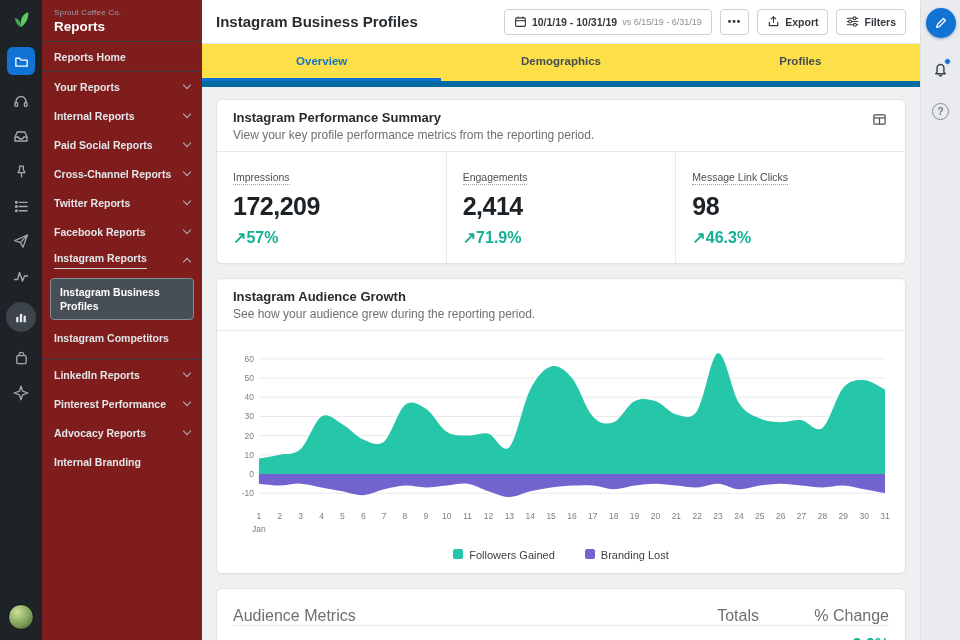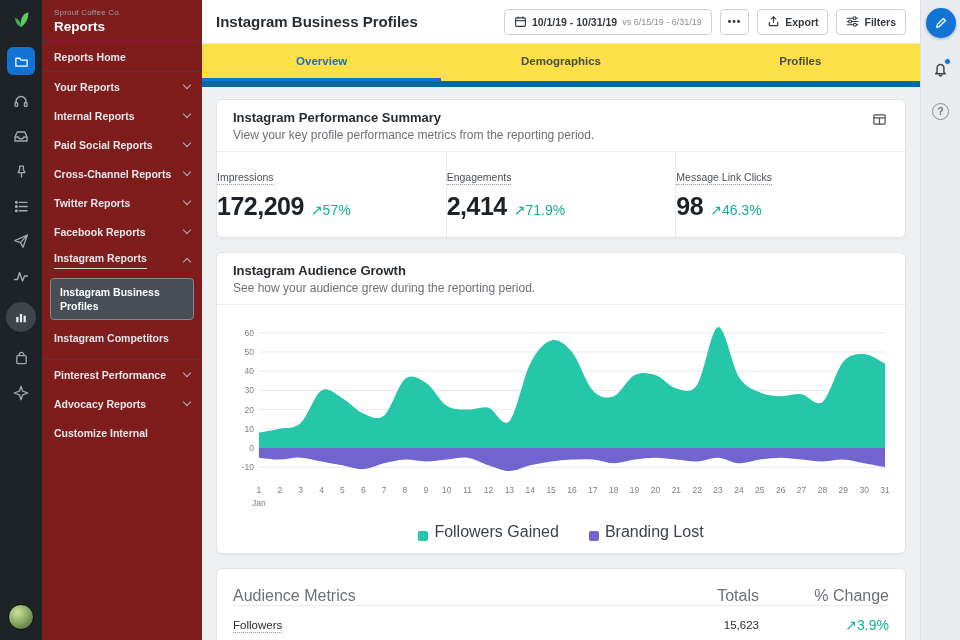--- a/index.html
+++ b/index.html
@@ -46,31 +46,31 @@
   
   .content { flex:1; padding:12px 14px 0; display:flex; flex-direction:column; gap:14px; overflow:hidden; }
   .card { background:#fff; border:1px solid #e1e4e7; border-radius:6px; box-shadow:0 1px 2px rgba(20,30,40,.04); }
   .card-head { padding:10px 16px 9px; display:flex; align-items:flex-start;gap:43px; }
   .card-titles { flex:1; }
   .card-title { font-size:13px; font-weight:bold; color:#272c30; }
   .card-sub { font-size:12px; color:#6b7075; margin-top:3px; }
   .card-action { cursor:pointer; padding:2px; }
 
   .metrics-row { display:flex; border-top:1px solid #e8eaec; }
-  .metric { flex:1; padding:15px 0 16px; }
+  .metric { flex:1; padding:15px 16px 16px; }
   .metric + .metric { border-left:1px solid #e8eaec; }
   .metric-label { font-size:10.5px; color:#4a5055; border-bottom:1px dotted #9ba1a6; padding-bottom:1px; cursor:help; display:inline-block; }
-  .metric-line { margin-top:7px; display:flex; align-items:baseline; gap:7px; }
+  .metric-line { margin-top:7px; display:flex; align-items:baseline; gap:7px;flex-direction:column; }
   .metric-value { font-size:25px; font-weight:bold; color:#1d2226; letter-spacing:-.5px; }
-  .delta { font-size:14px; font-weight:normal; color:#13b094; }
+  .delta { font-size:16px; font-weight:bold; color:#13b094; }
 
   .chart-wrap { padding:8px 12px 0; border-top:1px solid #e8eaec; }
   .tick { font-size:8.5px; fill:#7a8086; font-family:"Liberation Sans", sans-serif; }
   .legend { display:flex; justify-content:center; gap:30px; padding:6px 0 12px; }
-  .legend-item { display:flex; align-items:flex-end; gap:6px; font-size:16px; color:#3c4247; cursor:pointer; }
+  .legend-item { display:flex; align-items:flex-start; gap:6px; font-size:11px; color:#3c4247; cursor:pointer; }
   .legend-swatch { width:10px; height:10px; border-radius:2px; background:#ccc; }
 
   .table-card { padding:0 16px; }
   .t-head { display:flex; align-items:flex-end; height:36px; font-size:16px; color:#6b7075; }
   .t-row { display:flex; align-items:center; height:38px; border-top:1px solid #e8eaec; font-size:11.5px; }
   .t-col-label { flex:1; }
   .t-col-total { width:170px; text-align:right; }
   .t-col-change { width:130px; text-align:right; }
   .t-row-label { border-bottom:1px dotted #9ba1a6; padding-bottom:1px; color:#272c30; cursor:help; }
   .t-total { color:#272c30; }
@@ -203,29 +203,33 @@
     <span>Instagram Business Profiles</span>
   </div>
   <div class="side-sub">
     <span>Instagram Competitors</span>
   </div>
 
   <div class="side-group-gap"></div>
   <div class="side-div"></div>
 
   <div class="side-item">
+    <span>LinkedIn Reports</span>
+    <span class="chev"></span>
+  </div>
+  <div class="side-item">
     <span>Pinterest Performance</span>
     <span class="chev"></span>
   </div>
   <div class="side-item">
     <span>Advocacy Reports</span>
     <span class="chev"></span>
   </div>
   <div class="side-item">
-    <span>Customize Internal</span>
+    <span>Internal Branding</span>
   </div>
 </div>
 
 <div class="main">
 
   <div class="topbar">
     <div class="page-title">Instagram Business Profiles</div>
     <div class="topbar-controls">
       <div class="btn">
         <svg width="13" height="13" viewBox="0 0 16 16" stroke="#33393e" stroke-width="1.4" fill="none">

